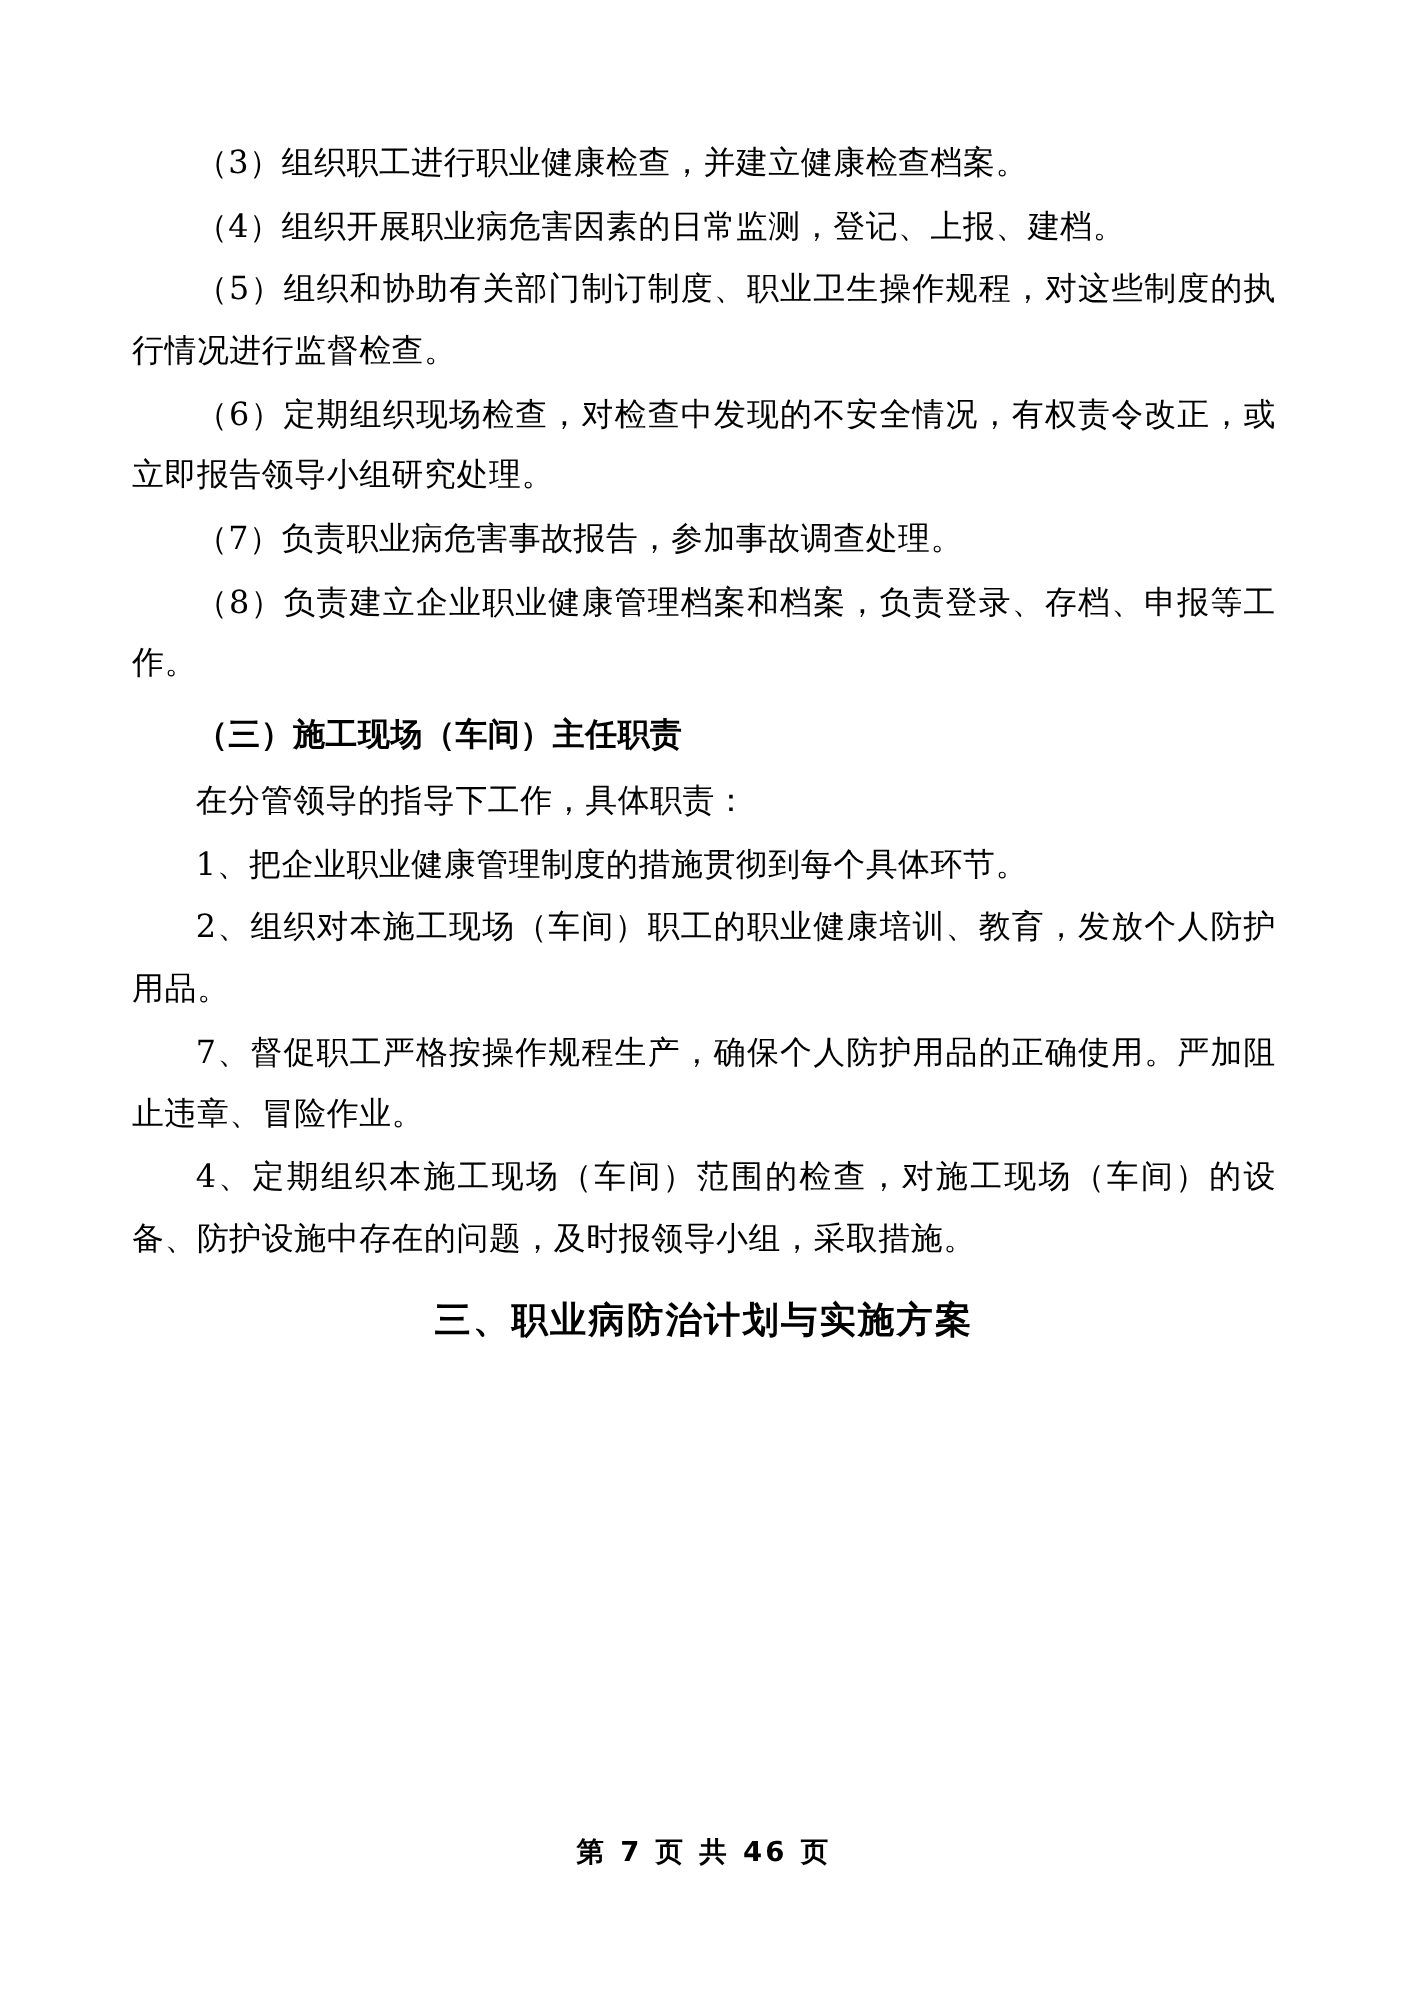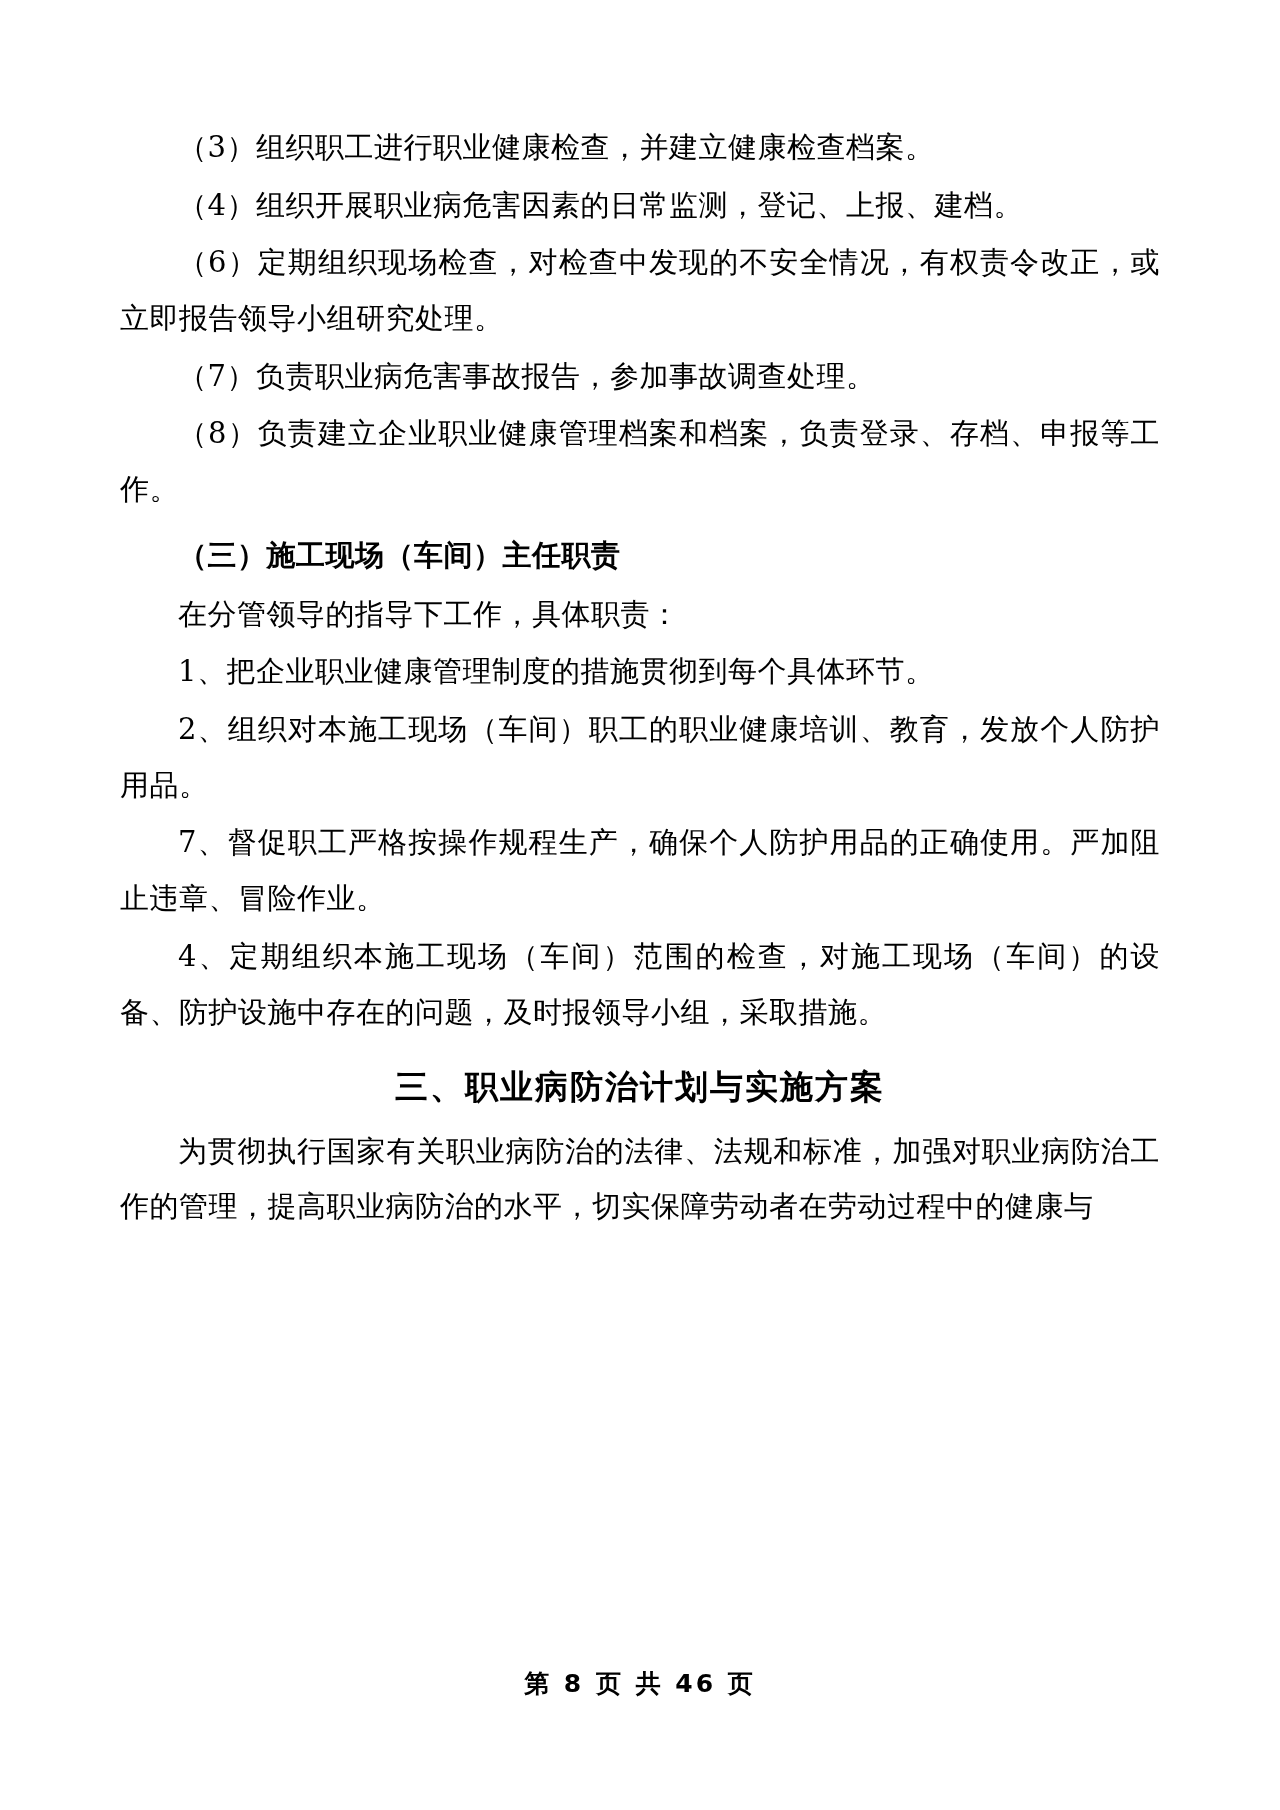--- a/index.html
+++ b/index.html
@@ -62,26 +62,26 @@
     letter-spacing: 3px;
   }
 </style>
 </head>
 <body>
 
 <div class="page">
   <div class="body-text" id="content">
       <div class="para">（3）组织职工进行职业健康检查，并建立健康检查档案。</div>
       <div class="para">（4）组织开展职业病危害因素的日常监测，登记、上报、建档。</div>
+      <div class="para">（5）组织和协助有关部门制订制度、职业卫生操作规程，对这些制度的执行情况进行监督检查。</div>
       <div class="para">（6）定期组织现场检查，对检查中发现的不安全情况，有权责令改正，或立即报告领导小组研究处理。</div>
       <div class="para">（7）负责职业病危害事故报告，参加事故调查处理。</div>
       <div class="para">（8）负责建立企业职业健康管理档案和档案，负责登录、存档、申报等工作。</div>
       <div class="heading-sub">（三）施工现场（车间）主任职责</div>
       <div class="para">在分管领导的指导下工作，具体职责：</div>
       <div class="para">1、把企业职业健康管理制度的措施贯彻到每个具体环节。</div>
       <div class="para">2、组织对本施工现场（车间）职工的职业健康培训、教育，发放个人防护用品。</div>
       <div class="para">7、督促职工严格按操作规程生产，确保个人防护用品的正确使用。严加阻止违章、冒险作业。</div>
       <div class="para">4、定期组织本施工现场（车间）范围的检查，对施工现场（车间）的设备、防护设施中存在的问题，及时报领导小组，采取措施。</div>
       <div class="heading-main">三、职业病防治计划与实施方案</div>
-      <div class="para">为贯彻执行国家有关职业病防治的法律、法规和标准，加强对职业病防治工作的管理，提高职业病防治的水平，切实保障劳动者在劳动过程中的健康与</div>
     </div>
-  <div class="footer">第 8 页 共 46 页</div>
+  <div class="footer">第 7 页 共 46 页</div>
 </div>
 
 </body></html>

